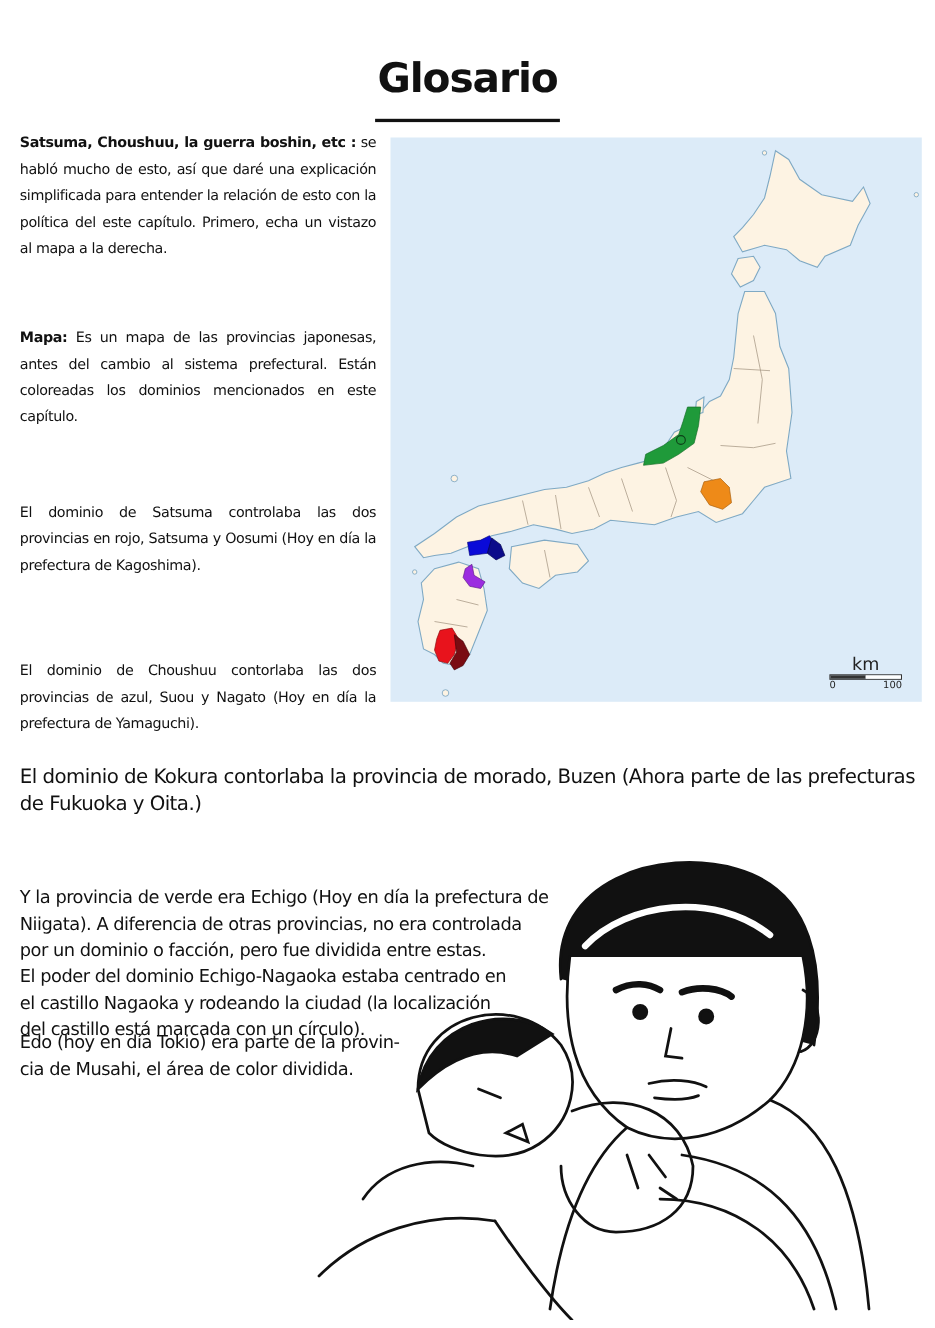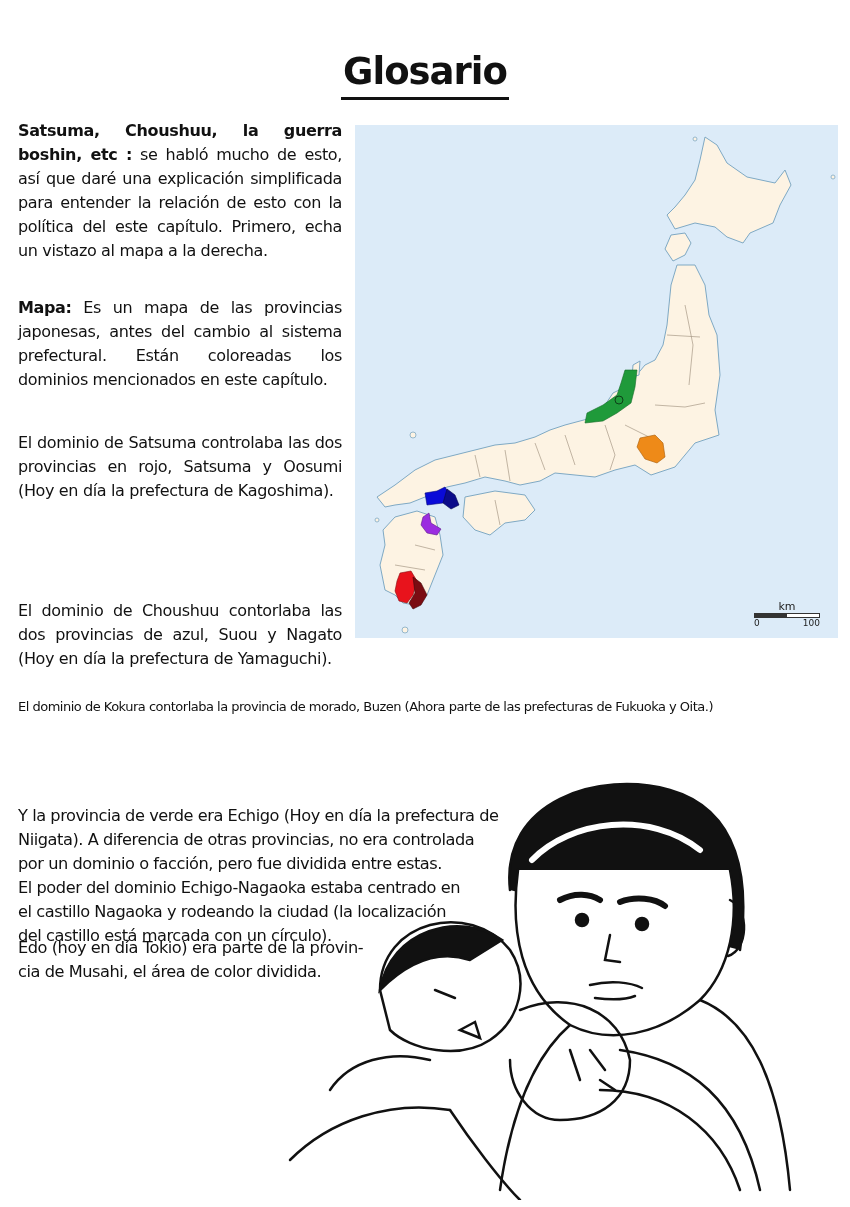--- a/index.html
+++ b/index.html
@@ -1,34 +1,34 @@
 <!DOCTYPE html>
 <html><head>
 <meta charset="utf-8">
 <style>
   html,body{margin:0;padding:0;background:#fff;}
   body{width:850px;height:1207px;position:relative;overflow:hidden;font-family:"DejaVu Sans","Liberation Sans",sans-serif;color:#111;}
   .title{position:absolute;left:0;top:52px;width:850px;text-align:center;}
-  .title span{font-family:"DejaVu Sans",sans-serif;font-weight:bold;font-size:37px;letter-spacing:-1px;border-bottom:3px solid #111;padding:0 2px 5px;display:inline-block;line-height:40px;}
-  .col{position:absolute;left:18px;width:324px;font-size:16px;line-height:24px;text-align:justify;letter-spacing:-0.35px;}
+  .title span{font-family:"DejaVu Sans",sans-serif;font-weight:bold;font-size:37px;letter-spacing:-1px;border-bottom:3px solid #111;padding:0 2px 16px;display:inline-block;line-height:40px;}
+  .col{position:absolute;left:18px;width:324px;font-size:13px;line-height:24px;text-align:justify;letter-spacing:-0.35px;}
   .col p{margin:0;}
   .col b{font-weight:bold;}
   .p1{top:119px;}
   .p2{top:296px;}
-  .p3{top:431px;}
+  .p3{top:455px;}
   .p4{top:599px;}
-  .wide{position:absolute;left:18px;width:825px;font-size:13px;line-height:24px;letter-spacing:-0.5px;}
+  .wide{position:absolute;left:18px;width:825px;font-size:18px;line-height:24px;letter-spacing:-0.5px;}
   .p5{top:695px;}
   .left{position:absolute;left:18px;font-size:16.2px;line-height:24px;letter-spacing:-0.45px;white-space:pre-line;}
   .p6{top:772px;width:520px;margin-top:32px;}
   .p7{top:936px;width:380px;}
   .map{position:absolute;left:355px;top:125px;width:483px;height:513px;background:#dcebf8;}
   .map svg{display:block;}
   .scale{position:absolute;right:18px;bottom:10px;width:66px;font-size:9px;color:#222;font-family:"DejaVu Sans",sans-serif;}
-  .scale .km{text-align:center;font-size:11px;}
+  .scale .km{text-align:center;font-size:16px;}
   .scale .bar{height:3px;border:1px solid #333;display:flex;}
   .scale .bar i{flex:1;background:#333;}
   .scale .bar i+i{background:#fff;}
   .scale .lbls{display:flex;justify-content:space-between;}
   .art{position:absolute;left:270px;top:760px;}
 </style>
 </head>
 <body>
 
 <div class="title">

